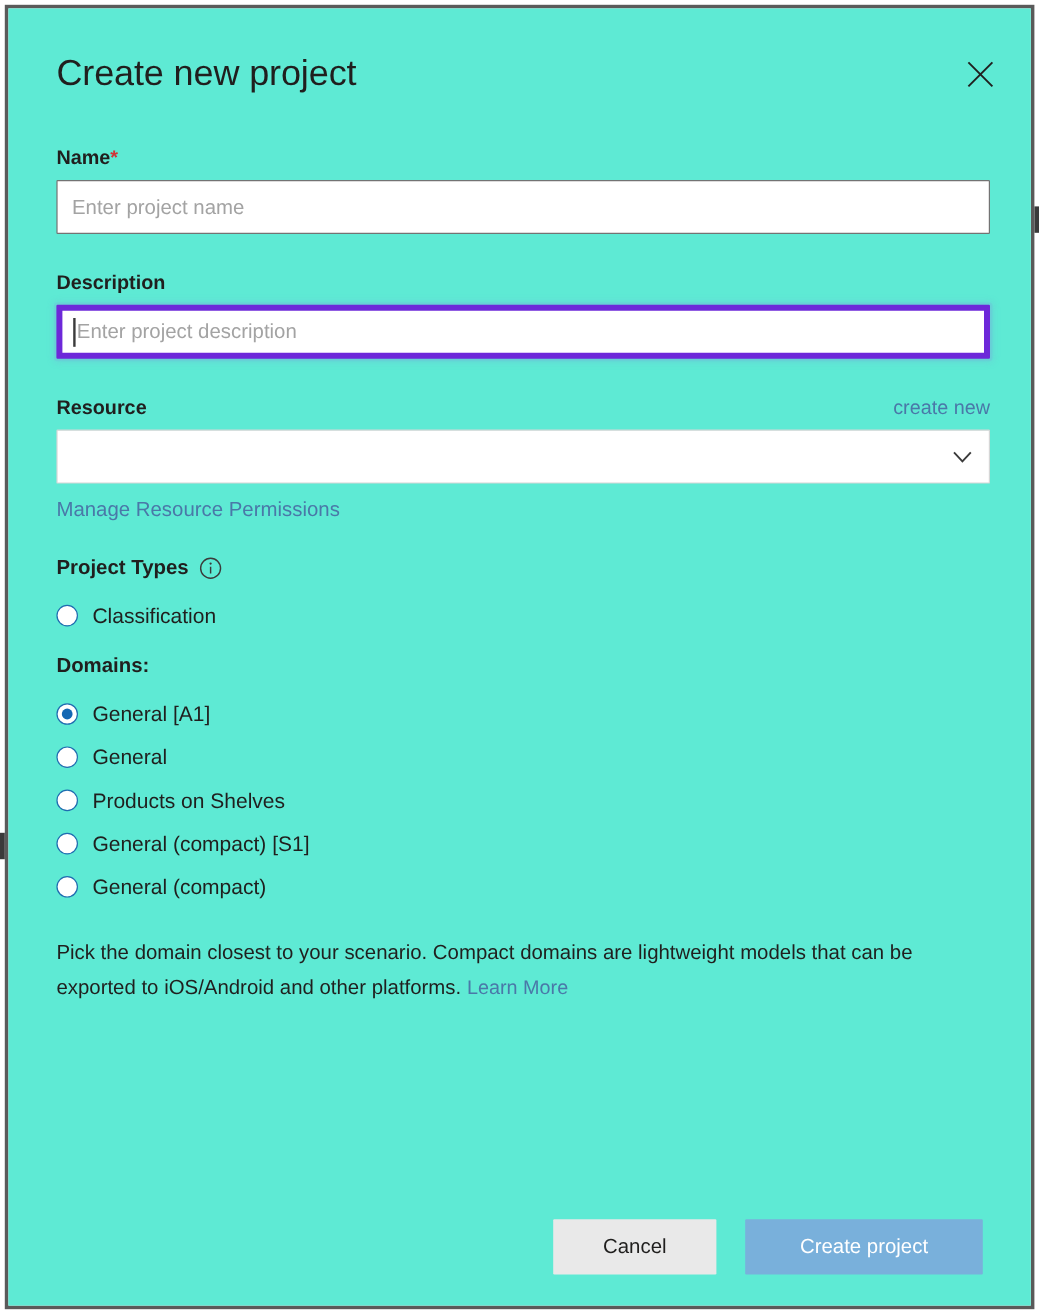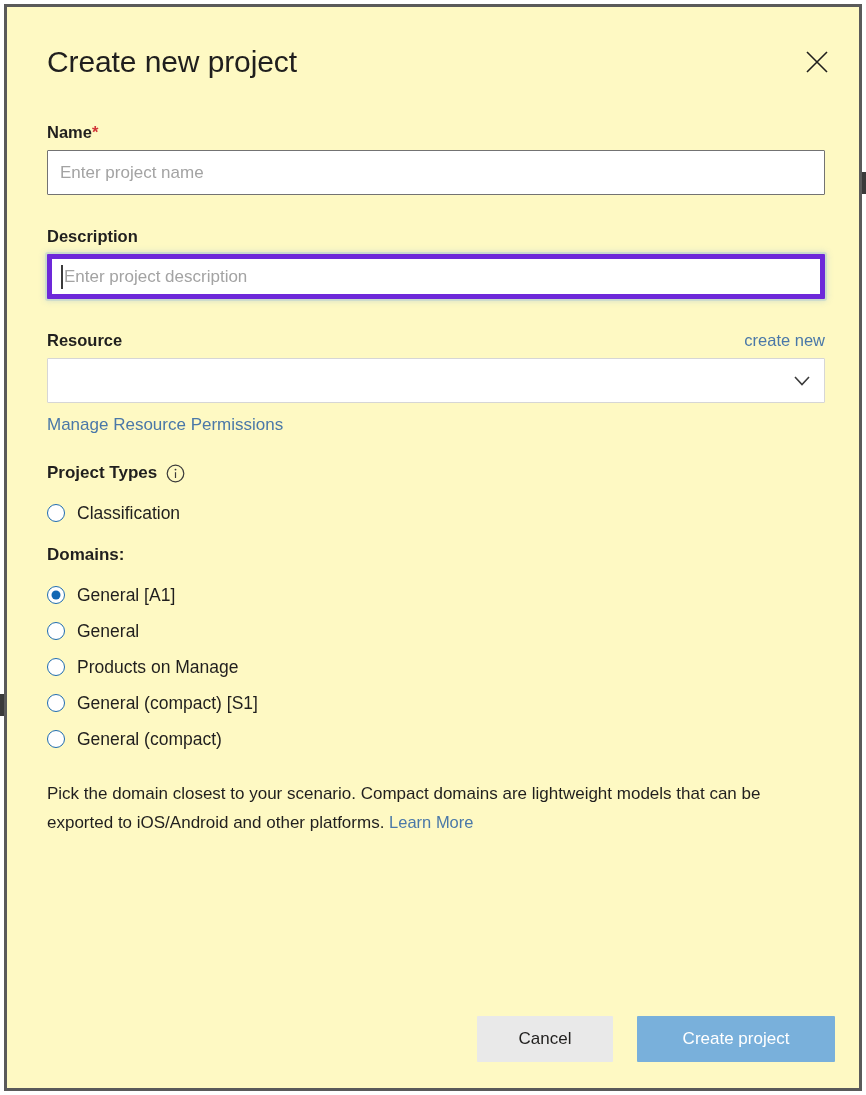--- a/index.html
+++ b/index.html
@@ -36,21 +36,21 @@
     width: 858px;
     height: 1087px;
     box-sizing: border-box;
     border: 3px solid #5a5a5a;
     background: #ffffff;
   }
 
   .modal {
     position: absolute;
     inset: 0;
-    background: #fef9c3;
+    background: #5eead4;
     box-sizing: border-box;
     padding: 0;
   }
 
   .close-btn {
     position: absolute;
     right: 20px;
     top: 33px;
     width: 44px;
     height: 44px;
@@ -231,21 +231,21 @@
     font-size: 17px;
     line-height: 29px;
     color: #201f1e;
   }
 
   .footer {
     position: absolute;
     left: 0;
     right: 0;
     bottom: 26px;
-    padding-right: 24px;
+    padding-right: 40px;
     display: flex;
     justify-content: flex-end;
     gap: 24px;
   }
   .btn {
     box-sizing: border-box;
     height: 46px;
     min-width: 136px;
     padding: 0 22px;
     font-size: 17px;
@@ -345,21 +345,21 @@
         <div class="radio-row">
           <span class="radio checked"></span>
           <span class="radio-label">General [A1]</span>
         </div>
         <div class="radio-row">
           <span class="radio"></span>
           <span class="radio-label">General</span>
         </div>
         <div class="radio-row">
           <span class="radio"></span>
-          <span class="radio-label">Products on Manage</span>
+          <span class="radio-label">Products on Shelves</span>
         </div>
         <div class="radio-row">
           <span class="radio"></span>
           <span class="radio-label">General (compact) [S1]</span>
         </div>
         <div class="radio-row">
           <span class="radio"></span>
           <span class="radio-label">General (compact)</span>
         </div>
       </div>

